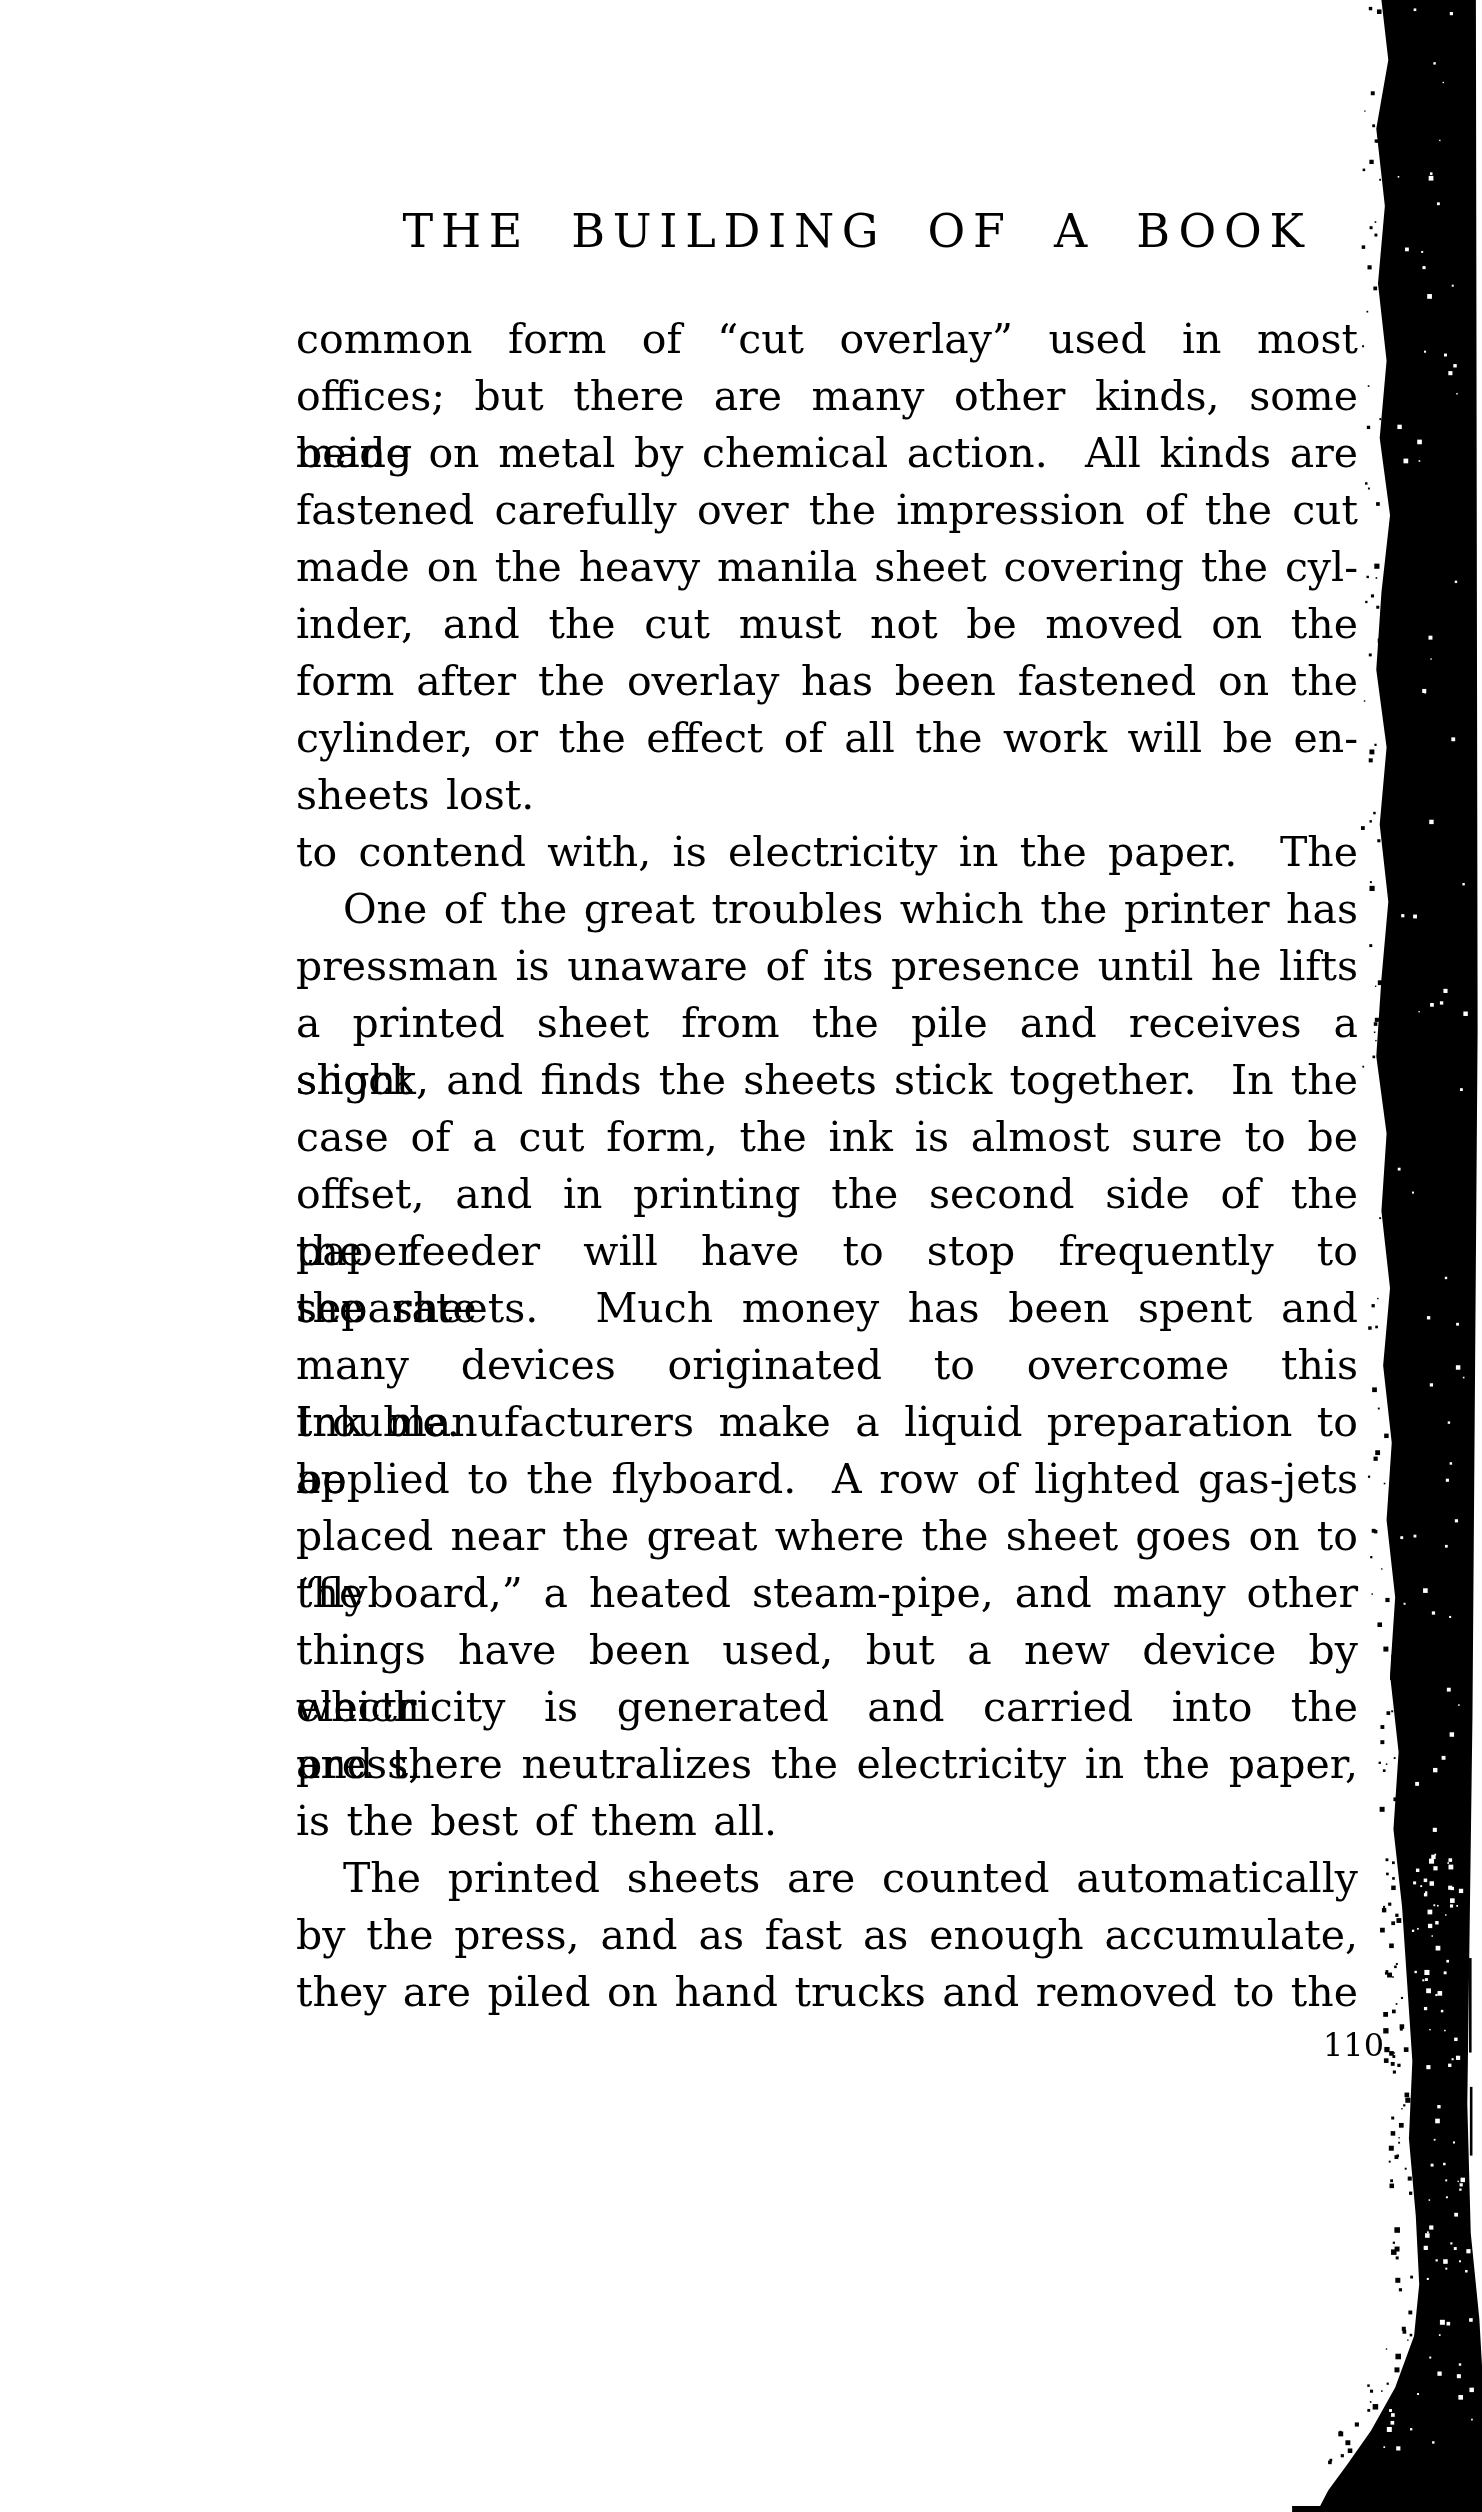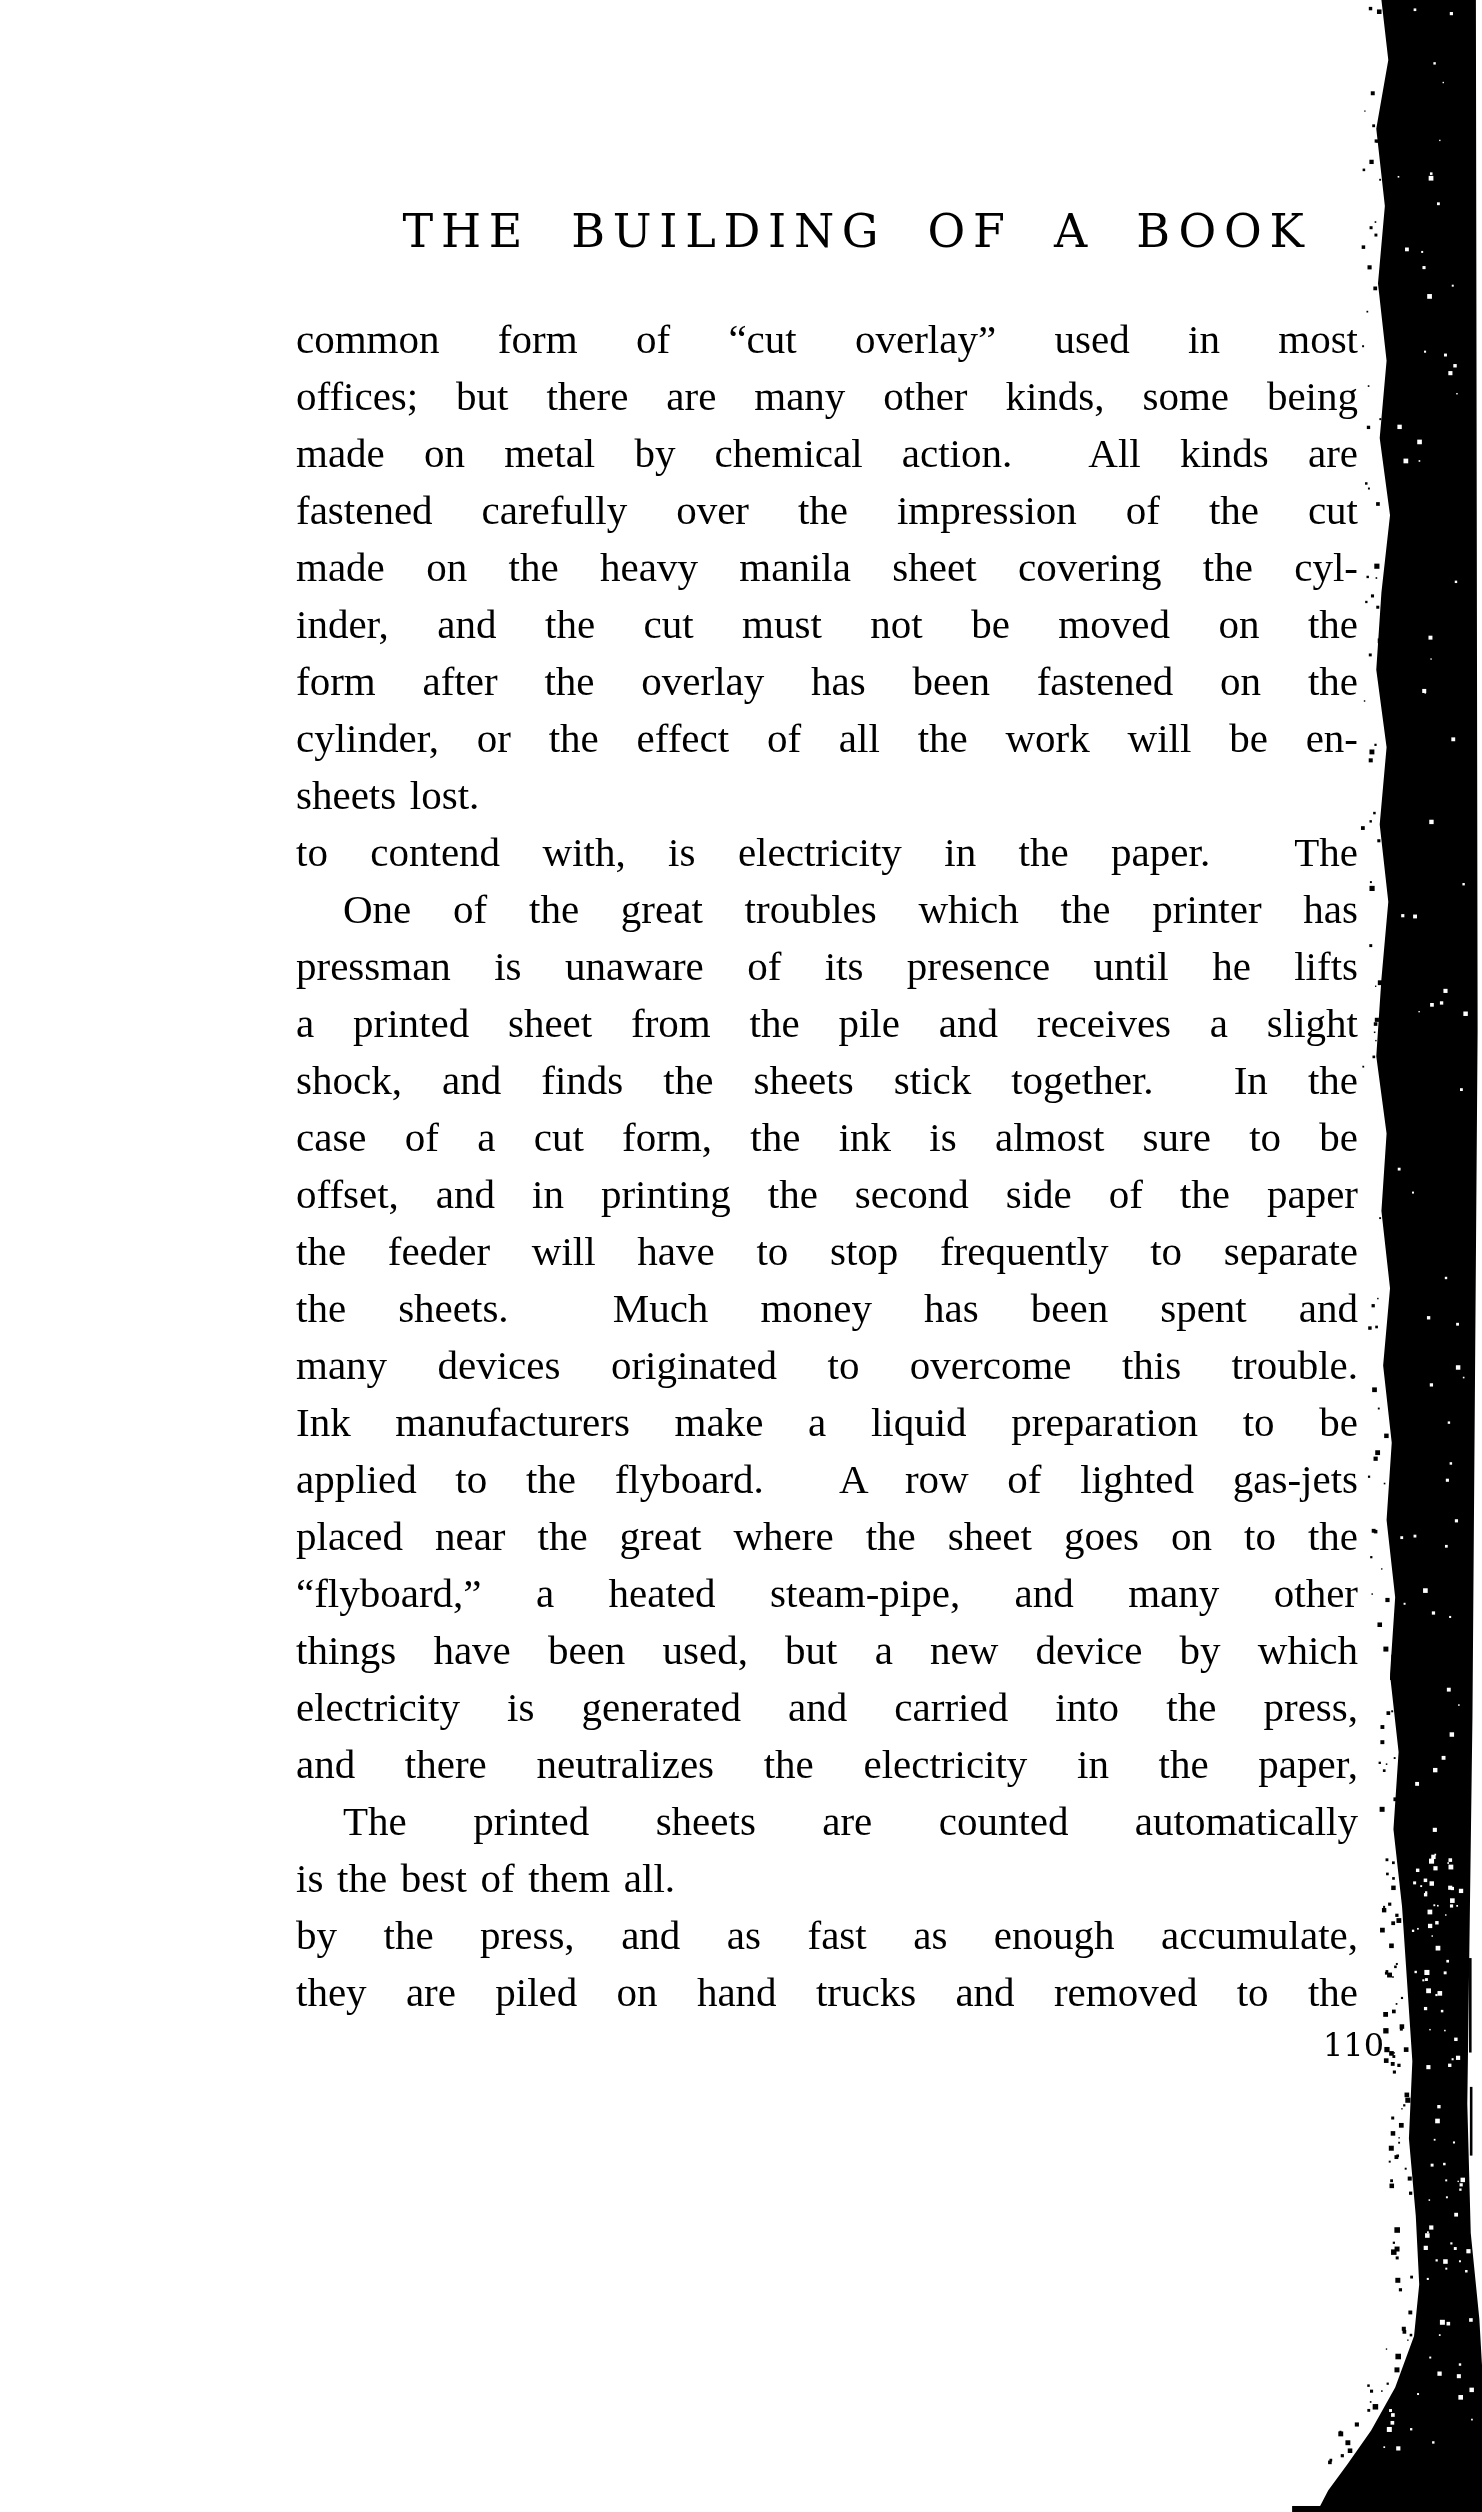--- a/index.html
+++ b/index.html
@@ -33,21 +33,20 @@
   }
   .line {
     height: 57px;
     line-height: 57px;
     font-size: 41px;
     white-space: pre-wrap;
     text-align: justify;
     text-align-last: justify;
     text-justify: inter-word;
     word-spacing: 3.4px;
-    font-family: Liberation Serif, serif;
   }
   .line.noj {
     text-align: left;
     text-align-last: left;
   }
   .line.ind { padding-left: 47px; }
   .page-number {
     position: absolute;
     left: 296px;
     top: 2017px;
@@ -92,22 +91,22 @@
       <div class="line">the feeder will have to stop frequently to separate</div>
       <div class="line">the sheets.  Much money has been spent and</div>
       <div class="line">many devices originated to overcome this trouble.</div>
       <div class="line">Ink manufacturers make a liquid preparation to be</div>
       <div class="line">applied to the flyboard.  A row of lighted gas-jets</div>
       <div class="line">placed near the great where the sheet goes on to the</div>
       <div class="line">“flyboard,” a heated steam-pipe, and many other</div>
       <div class="line">things have been used, but a new device by which</div>
       <div class="line">electricity is generated and carried into the press,</div>
       <div class="line">and there neutralizes the electricity in the paper,</div>
+      <div class="line noj">is the best of them all.</div>
       <div class="line ind">The printed sheets are counted automatically</div>
-      <div class="line noj">is the best of them all.</div>
       <div class="line">by the press, and as fast as enough accumulate,</div>
       <div class="line">they are piled on hand trucks and removed to the</div>
     </div>
 
   <div class="page-number">110</div>
 
   <svg class="binding" id="binding-svg" width="198" height="2512" viewBox="0 0 230 2925" xmlns="http://www.w3.org/2000/svg">
     <path id="binding-band" fill="#000000" d="
       M112 0 L120 70 L106 150 L116 240 L108 330 L118 420 L110 510 L122 600
       L112 690 L106 780 L118 870 L110 960 L120 1050 L112 1140 L106 1230

